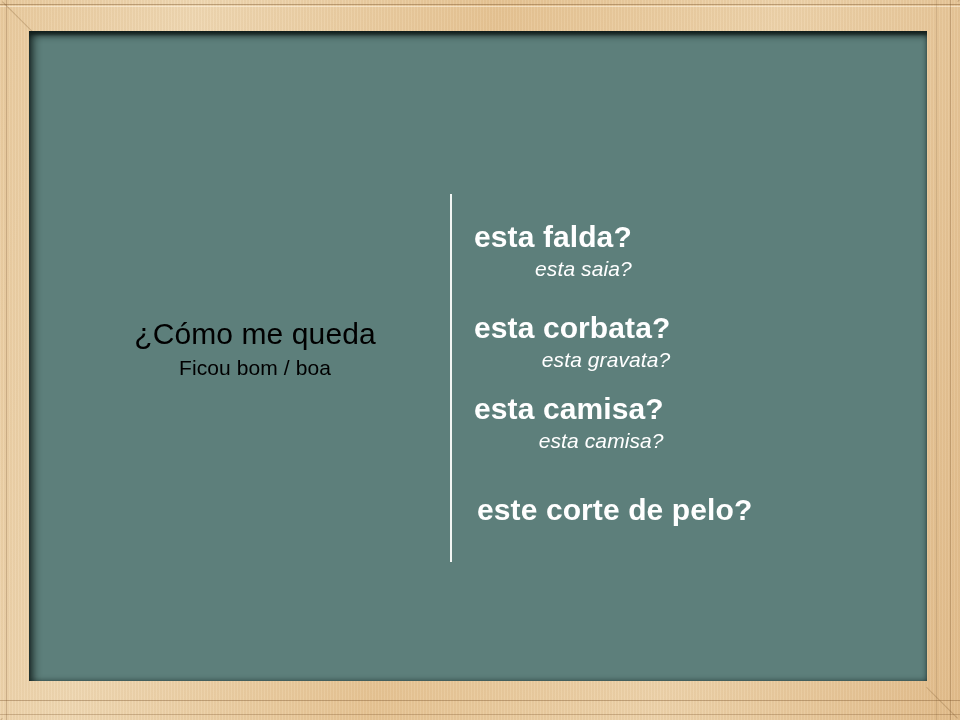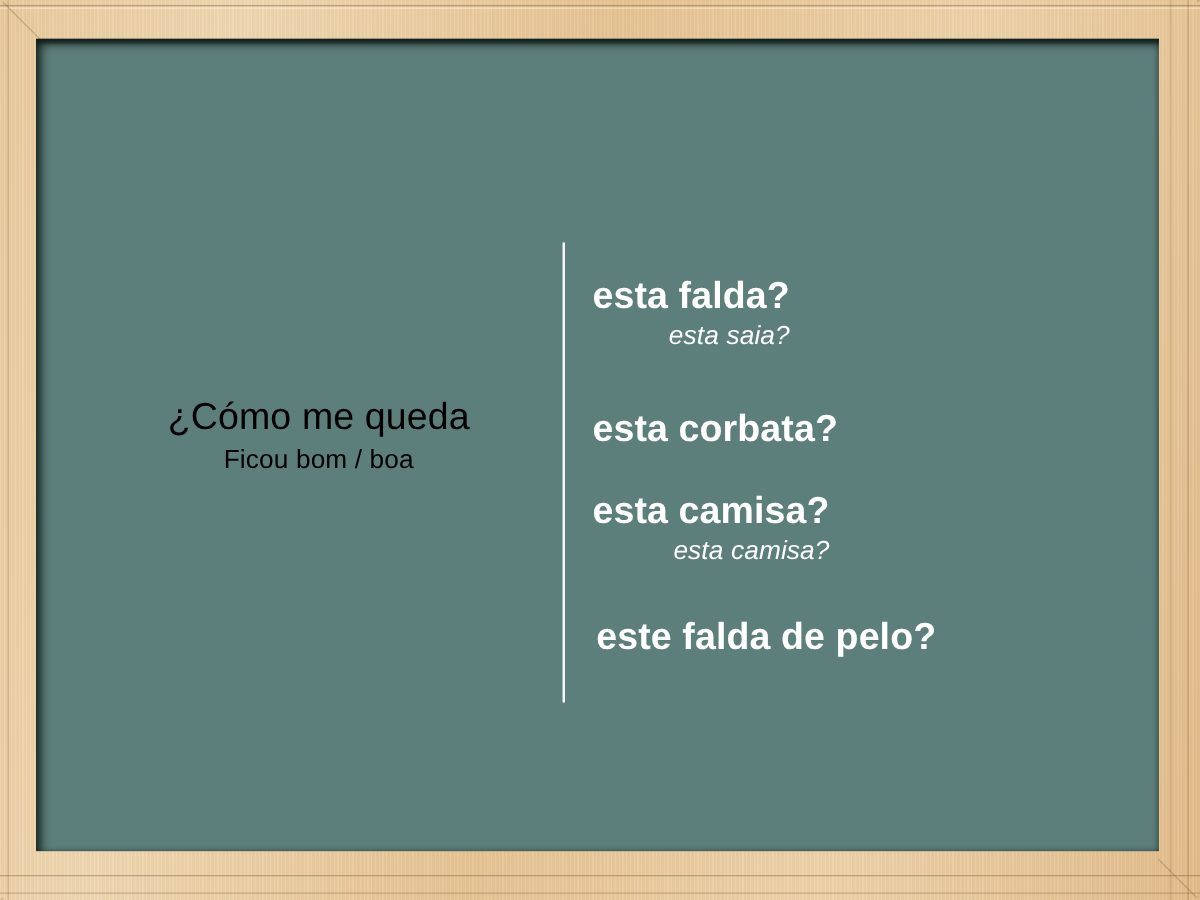--- a/index.html
+++ b/index.html
@@ -157,21 +157,21 @@
   }
   .pair .secondary {
     font-size: 21px;
     line-height: 28px;
     font-style: italic;
     letter-spacing: 0.1px;
     text-align: right;
   }
 
   .pair.p0 { top: 24px;  left: 0px; }
-  .pair.p1 { top: 115px; left: 0px; margin-top: 16px; }
+  .pair.p1 { top: 115px; left: 0px; }
   .pair.p2 { top: 196px; left: 0px; }
   .pair.p3 { top: 297px; left: 3px; }
 </style>
 </head>
 <body>
 
 <div id="slide">
 
   <div class="frame">
     <div class="frame-line t1"></div>
@@ -201,27 +201,28 @@
 
       <div class="right-block">
 
         <div class="pair p0">
           <div class="primary">esta falda?</div>
           <div class="secondary">esta saia?</div>
         </div>
 
         <div class="pair p1">
           <div class="primary">esta corbata?</div>
+          <div class="secondary">esta gravata?</div>
         </div>
 
         <div class="pair p2">
           <div class="primary">esta camisa?</div>
           <div class="secondary">esta camisa?</div>
         </div>
 
         <div class="pair p3">
-          <div class="primary">este falda de pelo?</div>
+          <div class="primary">este corte de pelo?</div>
         </div>
 
       </div>
     </div>
   </div>
 </div>
 
 </body></html>

